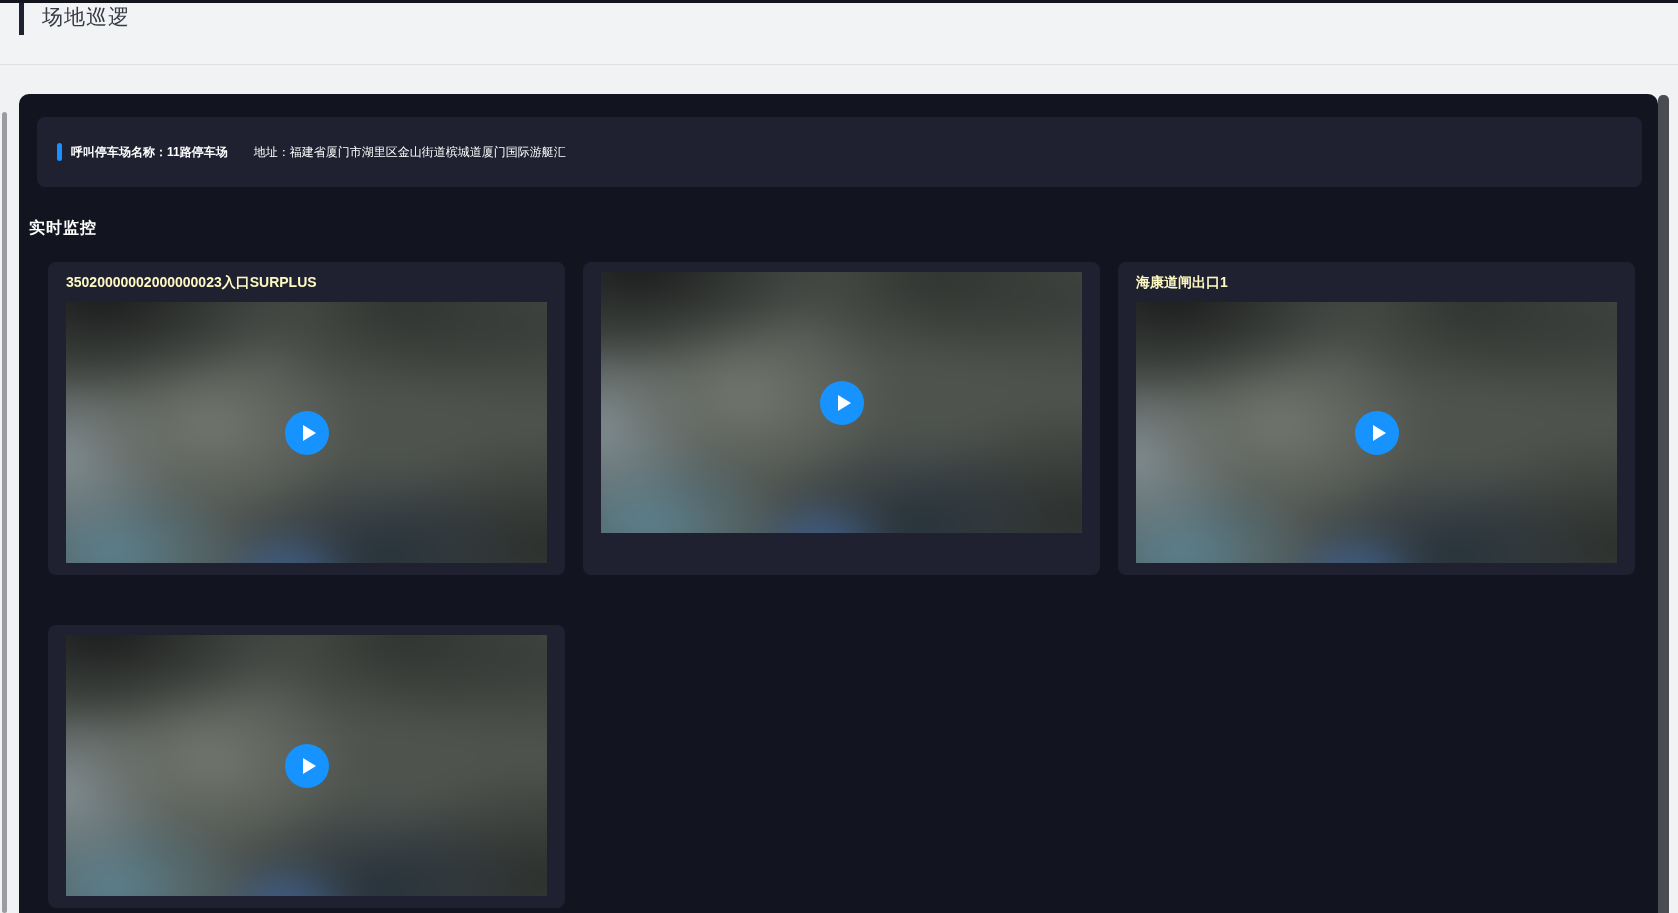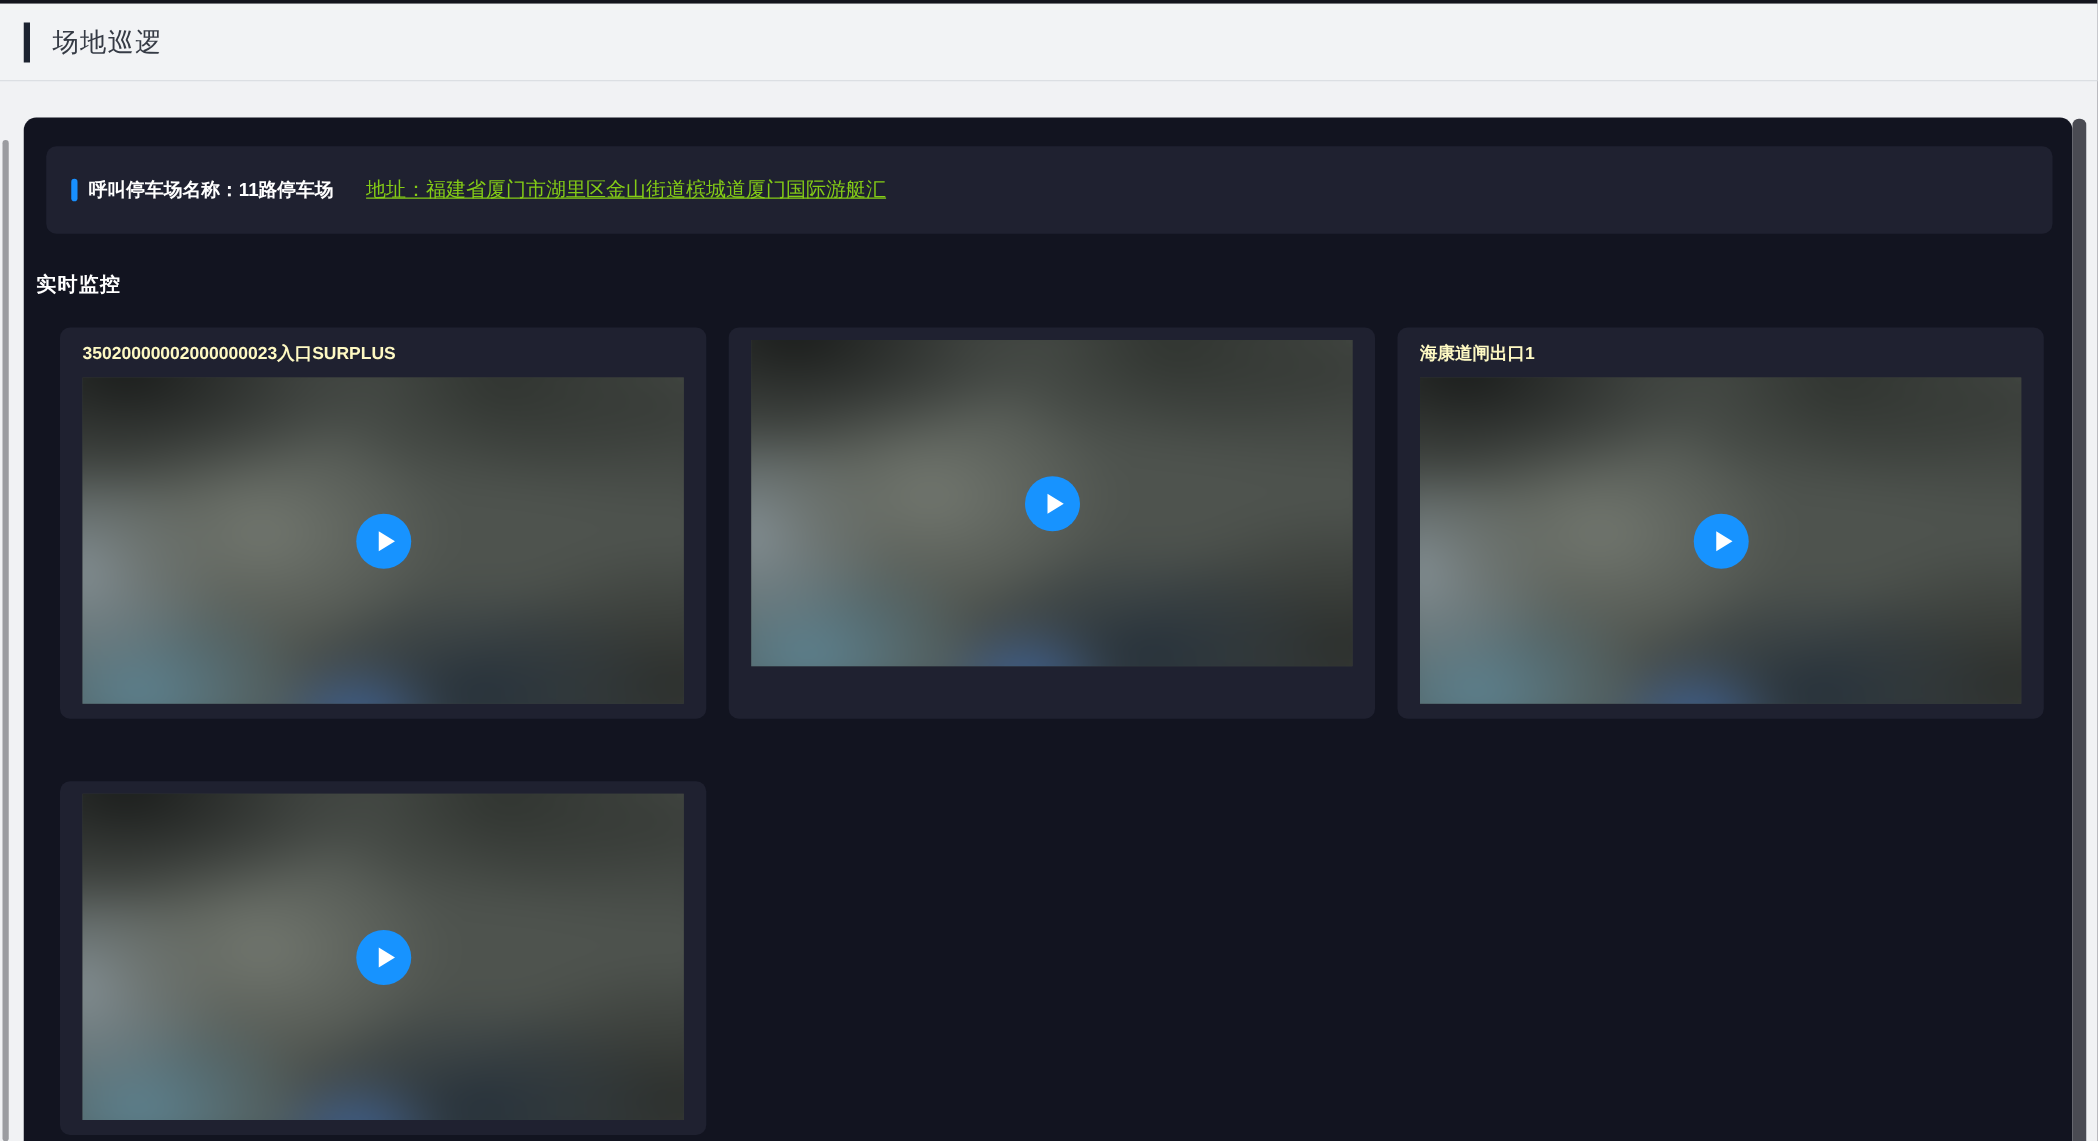--- a/index.html
+++ b/index.html
@@ -13,21 +13,21 @@
   
   .top-strip {
     position: absolute; top: 0; left: 0; width: 1678px; height: 3px;
     background: #14141d;
   }
   
   .page-header {
     position: absolute; top: 3px; left: 0; width: 1678px; height: 62px;
     background: #f2f3f5;
     border-bottom: 1px solid #dcdfe3;
-    display: flex; align-items: center;
+    display: flex; align-items: flex-start;
   }
   .title-bar {
     display: inline-block;
     width: 5px; height: 32px;
     background: #1c2230;
     margin-left: 19px; margin-right: 18px;
   }
   .page-title {
     font-size: 21px; font-weight: 400; color: #363b45;
     letter-spacing: 1px;
@@ -57,26 +57,26 @@
     border-radius: 8px;
     display: flex; align-items: center;
     padding: 0 20px;
   }
   .accent {
     width: 5px; height: 18px; border-radius: 3px;
     background: var(--accent, #1890ff);
     margin-right: 9px; flex: none;
   }
   .info-name {
-    font-size: 15px; font-weight: bold; color: #ffffff;
+    font-size: 12px; font-weight: bold; color: #ffffff;
     white-space: nowrap;
   }
   .info-addr {
-    font-size: 16px; color: #84cc16;
-    margin-left: 26px; white-space: nowrap; text-decoration: underline;
+    font-size: 12px; color: #ffffff;
+    margin-left: 26px; white-space: nowrap;
   }
   .section-title {
     margin: 31px 0 0 10px;
     font-size: 16px; font-weight: bold; color: #ffffff;
     letter-spacing: 1px;
   }
   
   .grid {
     margin: 23px 23px 0 29px;
     display: grid;

